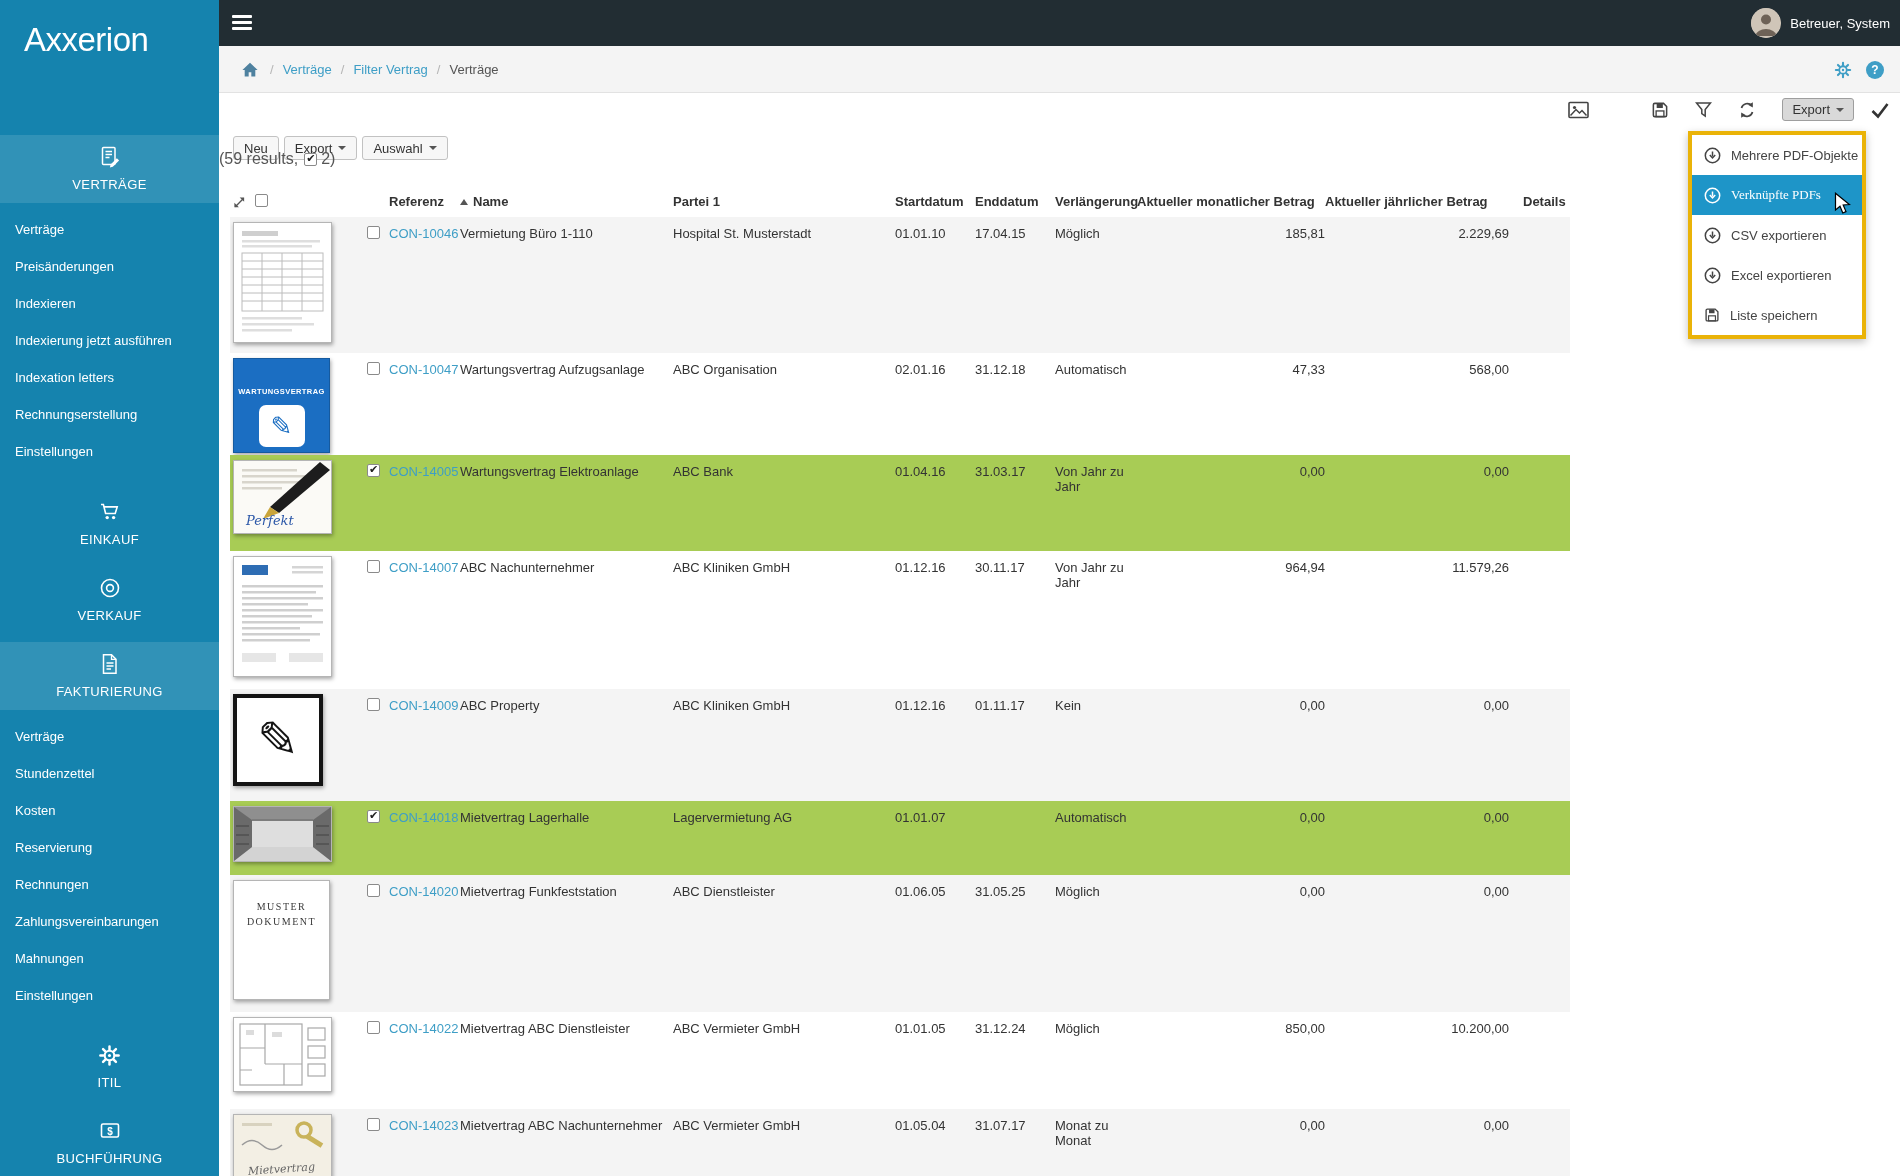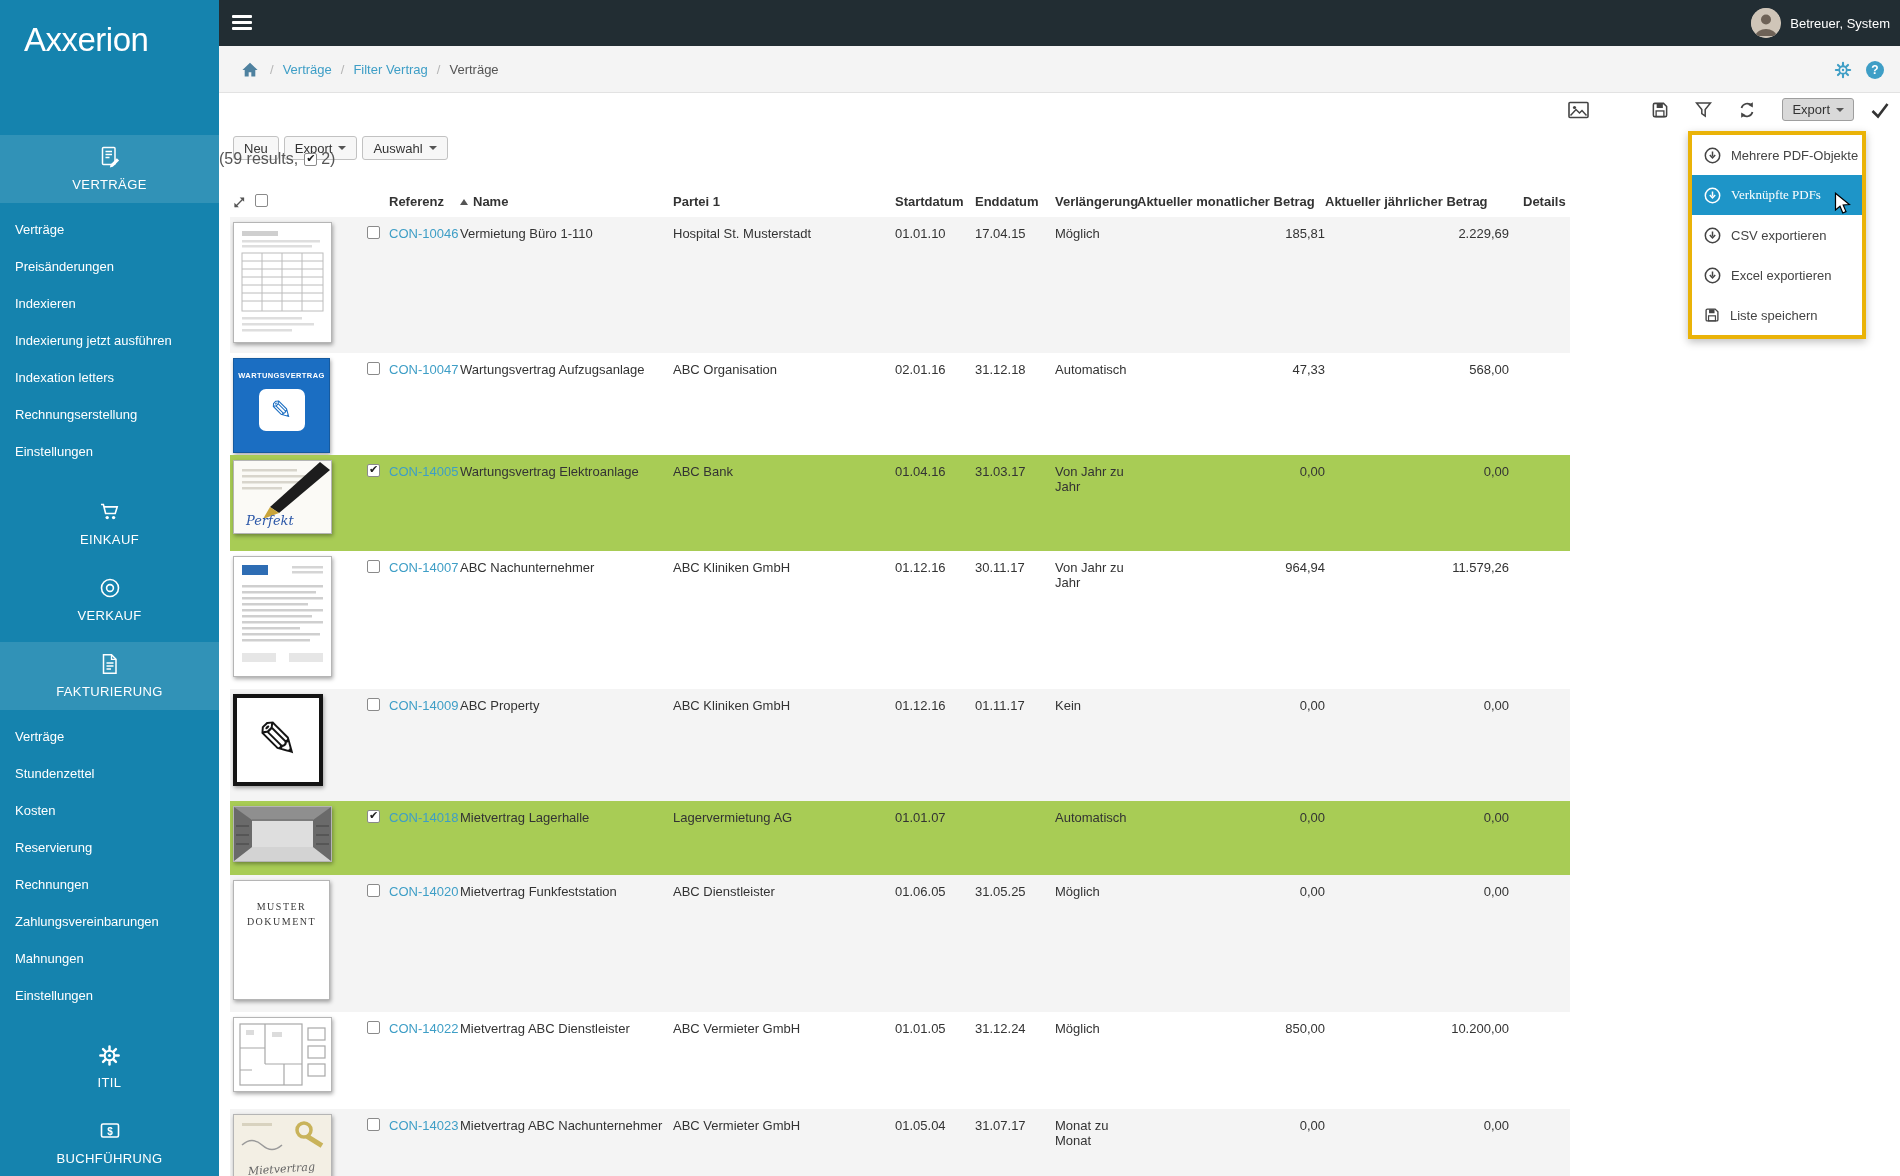--- a/index.html
+++ b/index.html
@@ -74,21 +74,21 @@
   .th-details { padding-left:14px !important; }
   .ref-link { color:#3e9ec6; cursor:pointer; text-decoration:none; }
   .checkbox { width:13px; height:13px; border:1px solid #8a8a8a; border-radius:2px; background:#fff; display:inline-block; position:relative; cursor:pointer; }
   .checkbox.checked::after { content:"\2714"; position:absolute; top:-2px; left:1px; font-size:11px; color:#222; }
   .expand-icon { display:inline-flex; margin-right:5px; vertical-align:-2px; cursor:pointer; }
 
   
   .thumb { background:#fff; border:1px solid #b5b5b5; box-shadow:1px 2px 4px rgba(0,0,0,0.35); cursor:pointer; overflow:hidden; }
   .t1 { width:99px; height:121px; }
   .t2 { width:97px; height:95px; background:#1b6ec2; border-color:#155a9f; }
-  .t2-label { color:#fff; font-size:7.5px; font-weight:bold; text-align:center; margin-top:12px; letter-spacing:0.4px; }
+  .t2-label { color:#fff; font-size:7.5px; font-weight:bold; text-align:center; margin-top:28px; letter-spacing:0.4px; }
   .t2-badge { width:46px; height:42px; background:#fff; border-radius:7px; margin:9px auto 0; display:flex; align-items:center; justify-content:center; }
   .t2-pencil { color:#1b6ec2; font-size:26px; }
   .t3 { width:99px; height:74px; }
   .t4 { width:99px; height:121px; }
   .t5 { width:90px; height:92px; border:4px solid #141414; display:flex; align-items:center; justify-content:center; box-shadow:1px 2px 4px rgba(0,0,0,0.35); background:#fff; }
   .t5-glyph { font-size:50px; color:#141414; line-height:1; }
   .t6 { width:99px; height:56px; }
   .t7 { width:97px; height:120px; }
   .t7-text { text-align:center; margin-top:18px; font-family:"Liberation Serif", serif; font-size:10px; letter-spacing:1.5px; color:#3a3a3a; line-height:15px; }
   .t8 { width:99px; height:75px; }

